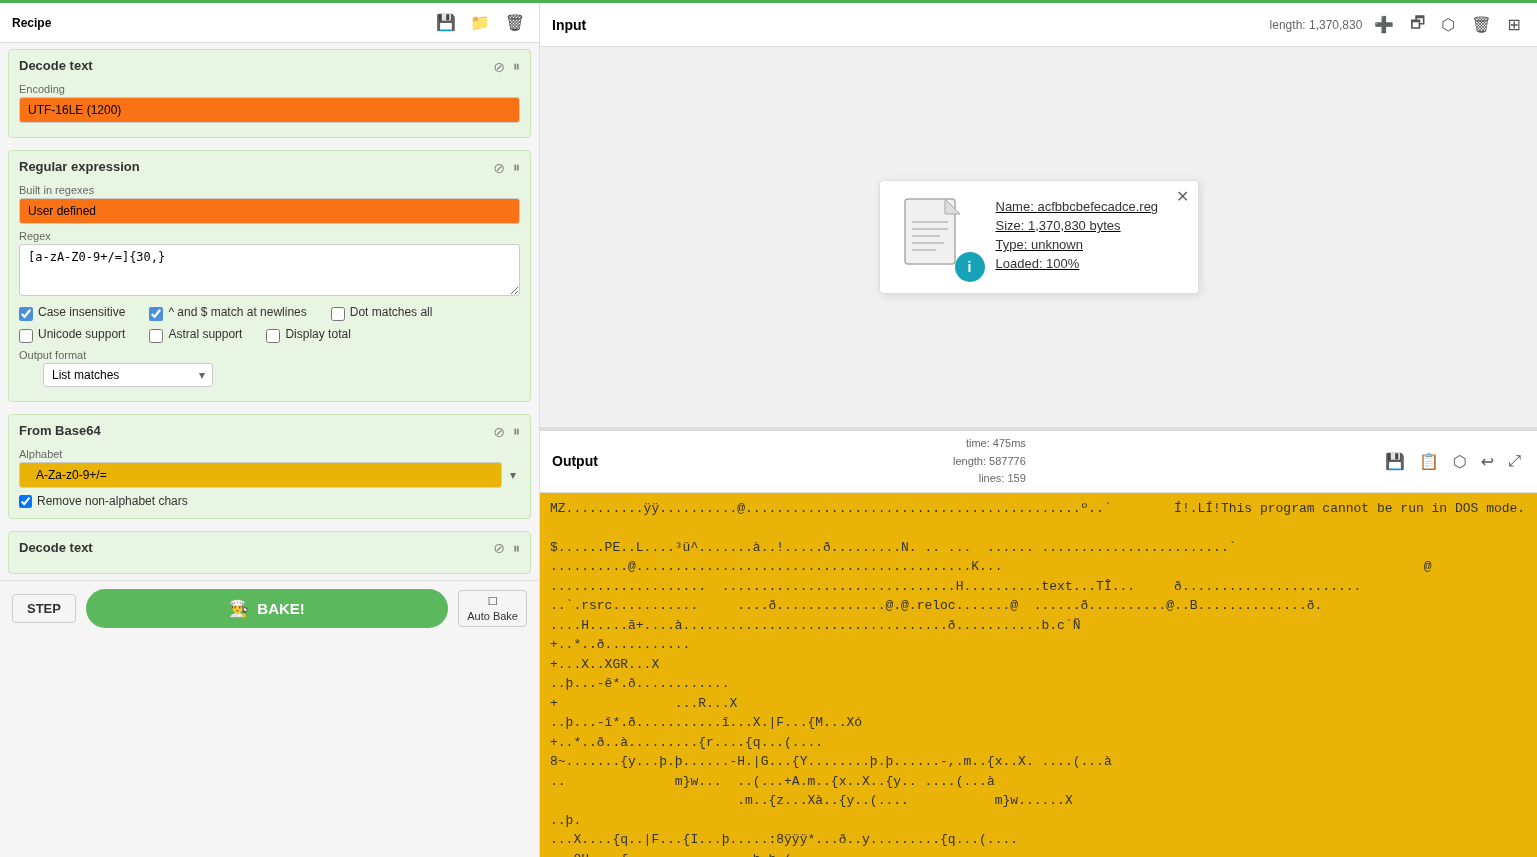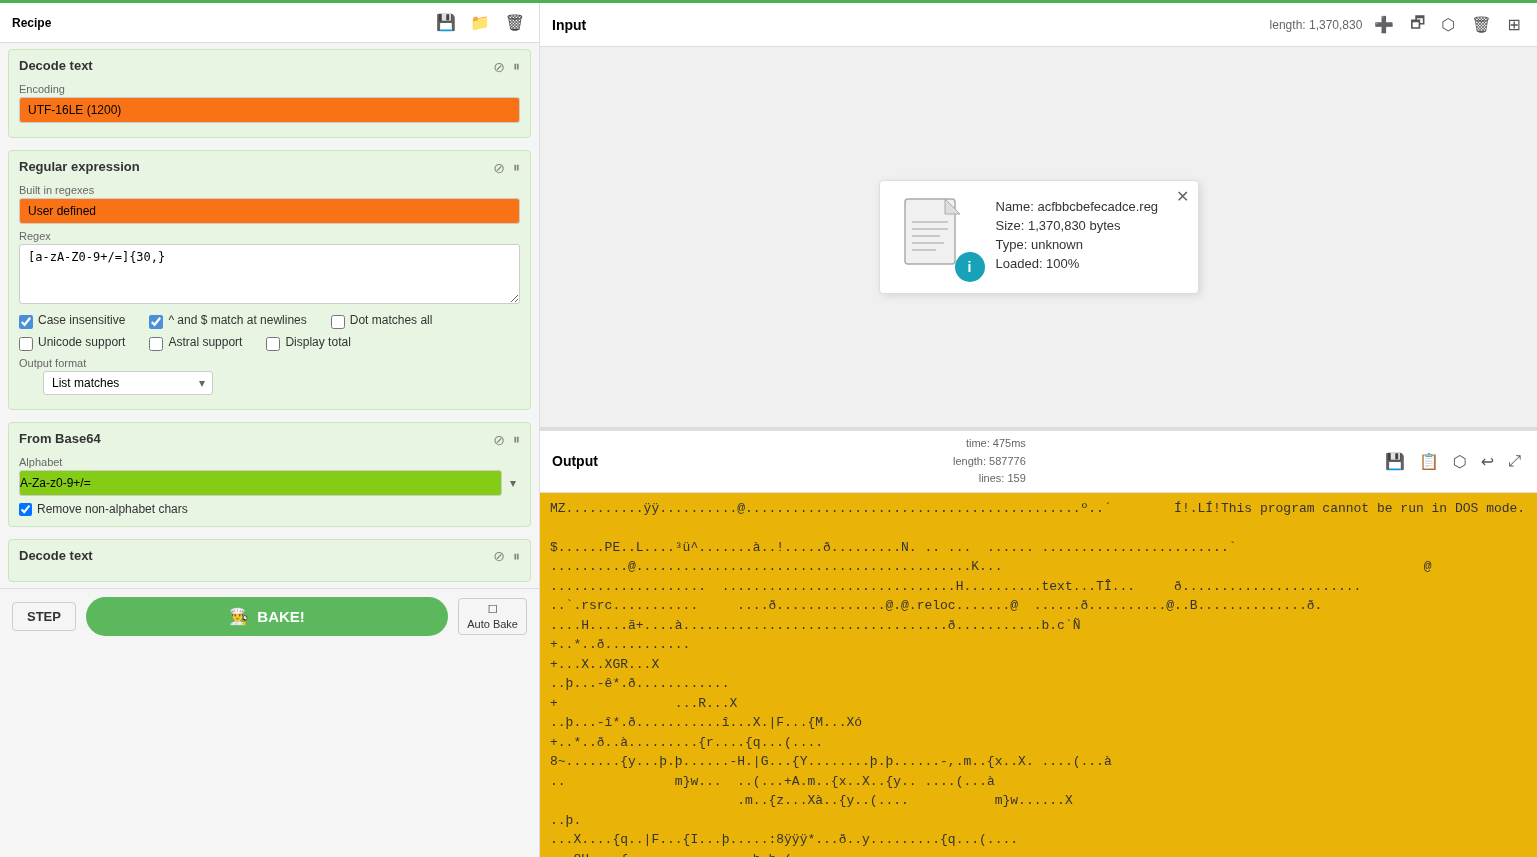--- a/index.html
+++ b/index.html
@@ -17,32 +17,32 @@
 
     .section { background: #e8f5e2; margin: 6px 8px; border-radius: 4px; padding: 8px 10px; border: 1px solid #c8e6b8; }
     .section-header { display: flex; align-items: flex-start; justify-content: space-between; margin-bottom: 8px; }
     .section-title { font-weight: bold; font-size: 13px; color: #333; }
     .section-controls { display: flex; gap: 8px; align-items: center; }
     .ctrl-icon { color: #888; font-size: 14px; cursor: pointer; }
 
     .field-group { margin-bottom: 6px; }
     .field-label { font-size: 11px; color: #666; margin-bottom: 2px; }
     .field-input { width: 100%; border: 1px solid #ccc; border-radius: 3px; padding: 5px 8px; font-size: 12px; background: #f97316; }
-    .field-textarea { width: 100%; border: 1px solid #ccc; border-radius: 3px; padding: 5px 8px; font-size: 12px; background: #fff; height: 60px; resize: vertical; }
+    .field-textarea { width: 100%; border: 1px solid #ccc; border-radius: 3px; padding: 5px 8px; font-size: 12px; background: #fff; height: 52px; resize: vertical; }
 
     .checkboxes-row { display: flex; gap: 24px; flex-wrap: wrap; margin: 6px 0; align-items: flex-start; }
     .checkbox-item { display: flex; align-items: flex-start; gap: 5px; }
     .checkbox-item input[type="checkbox"] { margin-top: 2px; accent-color: #4a90d9; width: 14px; height: 14px; }
     .checkbox-label { font-size: 12px; color: #333; line-height: 1.3; }
 
     .output-format-group { margin: 6px 0; }
     .output-format-select { border: 1px solid #ccc; border-radius: 3px; padding: 4px 8px; font-size: 12px; background: #fff; width: 170px; }
 
     .alphabet-row { display: flex; align-items: center; gap: 4px; }
-    .alphabet-input { flex: 1; border: 1px solid #ccc; border-radius: 3px; padding: 5px 0; font-size: 12px; background: #84cc16; }
+    .alphabet-input { flex: 1; border: 1px solid #ccc; border-radius: 3px; padding: 5px 16px; font-size: 12px; background: #eab308; }
     .dropdown-arrow { font-size: 12px; color: #666; cursor: pointer; padding: 5px 4px; }
 
     .checkbox-remove { display: flex; align-items: center; gap: 5px; margin-top: 6px; }
 
     
     .bottom-bar { display: flex; align-items: center; padding: 8px 12px; background: #f5f5f5; border-top: 1px solid #ddd; gap: 10px; }
     .step-btn { background: none; border: 1px solid #ccc; border-radius: 4px; padding: 6px 14px; font-size: 13px; font-weight: bold; cursor: pointer; color: #333; }
     .bake-btn { flex: 1; background: #5cb85c; border: none; border-radius: 20px; padding: 10px 20px; color: #fff; font-size: 15px; font-weight: bold; cursor: pointer; display: flex; align-items: center; justify-content: center; gap: 8px; }
     .bake-btn .chef-icon { font-size: 16px; }
     .auto-bake-btn { display: flex; flex-direction: column; align-items: center; cursor: pointer; background: none; border: 1px solid #ccc; border-radius: 4px; padding: 4px 8px; font-size: 11px; color: #333; gap: 2px; }
@@ -53,21 +53,21 @@
     .input-header { display: flex; align-items: center; justify-content: space-between; padding: 6px 12px; background: #fff; border-bottom: 1px solid #ddd; }
     .panel-title { font-weight: bold; font-size: 14px; }
     .input-right { display: flex; align-items: center; gap: 8px; }
     .length-info { font-size: 12px; color: #666; }
     .header-icon-btn { background: none; border: none; cursor: pointer; font-size: 16px; color: #555; padding: 2px 4px; }
 
     .input-content { flex: 1; position: relative; overflow: hidden; background: #f0f0f0; }
     .file-card { position: absolute; top: 50%; left: 50%; transform: translate(-50%, -50%); background: #fff; border: 1px solid #ddd; border-radius: 4px; padding: 16px 20px; display: flex; align-items: center; gap: 16px; box-shadow: 2px 2px 8px rgba(0,0,0,0.1); min-width: 320px; }
     .file-icon-area { position: relative; width: 80px; height: 80px; }
     .file-info-badge { position: absolute; bottom: -5px; right: -5px; background: #17a2b8; border-radius: 50%; width: 30px; height: 30px; display: flex; align-items: center; justify-content: center; color: white; font-weight: bold; font-size: 14px; }
-    .file-details { flex: 1; }
+    .file-details { flex: 1; text-decoration: underline; }
     .file-details div { font-size: 13px; margin-bottom: 4px; color: #333; }
     .close-card-btn { position: absolute; top: 6px; right: 8px; background: none; border: none; cursor: pointer; font-size: 16px; color: #666; }
 
     .output-section { height: 50%; border-top: 1px solid #ddd; display: flex; flex-direction: column; }
     .output-header { display: flex; align-items: center; justify-content: space-between; padding: 4px 12px; background: #fff; border-bottom: 1px solid #ddd; }
     .output-title { font-weight: bold; font-size: 14px; }
     .output-meta { font-size: 11px; color: #666; text-align: right; line-height: 1.6; }
     .output-actions { display: flex; gap: 6px; }
     .output-content { flex: 1; overflow-y: auto; background: #eab308; padding: 6px 10px; font-family: 'Courier New', monospace; font-size: 13px; color: #333; line-height: 1.5; white-space: pre-wrap; word-break: break-all; }
 

